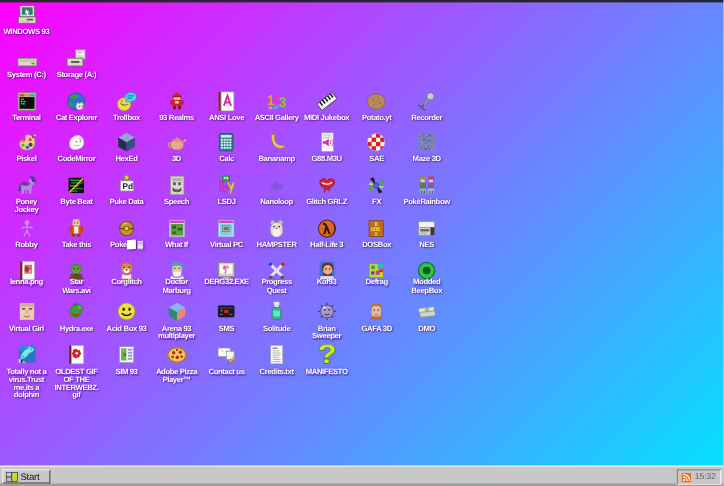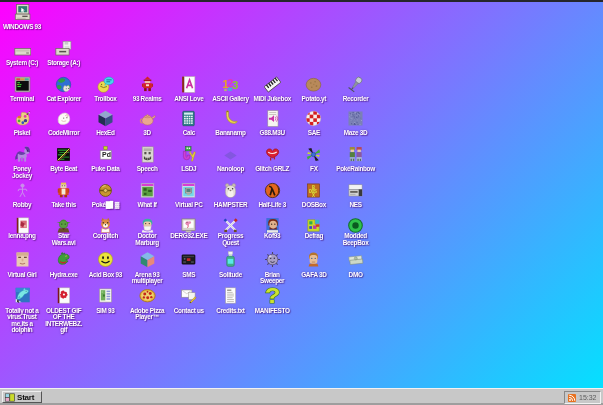--- a/index.html
+++ b/index.html
@@ -7,21 +7,21 @@
 .topbar{position:absolute;left:0;top:0;width:603px;height:2px;background:#26262b}
 .cell{position:absolute;width:42px;text-align:center}
 .ic{display:block;margin:0 auto}
 .lb{font-size:6.4px;font-weight:bold;line-height:6.6px;color:#fff;letter-spacing:-0.3px;white-space:nowrap;
 text-shadow:0 0 2px rgba(80,0,120,0.55),1px 1px 1px rgba(60,0,90,0.5)}
 .taskbar{position:absolute;left:0;top:388px;width:603px;height:17px;background:#c8c8c8;
 border-top:1px solid #f2f2f2;box-shadow:inset 0 -2px 0 #9e9e9e}
 .startbtn{position:absolute;left:2px;top:2px;width:40px;height:12px;background:#c8c8c8;
 border-top:1px solid #efefef;border-left:1px solid #efefef;border-right:1px solid #555;border-bottom:1px solid #555;
 display:flex;align-items:center;padding-left:2px}
-.startbtn span{font-size:8px;font-weight:bold;color:#111;margin-left:2px;letter-spacing:-0.2px}
+.startbtn span{font-size:8px;font-weight:normal;color:#111;margin-left:2px;letter-spacing:-0.2px}
 .tray{position:absolute;right:2px;top:2px;width:37px;height:13px;
 border-top:1px solid #888;border-left:1px solid #888;border-right:1px solid #f2f2f2;border-bottom:1px solid #f2f2f2;
 display:flex;align-items:center;padding-left:3px}
 .tray span{font-size:7px;color:#5a5a5a;margin-left:3px}
 </style></head><body>
 <div class="topbar"></div>
 <div class="cell" style="left:1px;top:4.0px">
     <svg class="ic" width="17" height="17" viewBox="0 0 16 16">
       <rect x="2.4" y="0.5" width="11.6" height="9" fill="#ded8cb" stroke="#6e6a60" stroke-width="0.7"></rect>
       <rect x="4" y="2" width="8.4" height="5.8" fill="#2f7d72"></rect>

